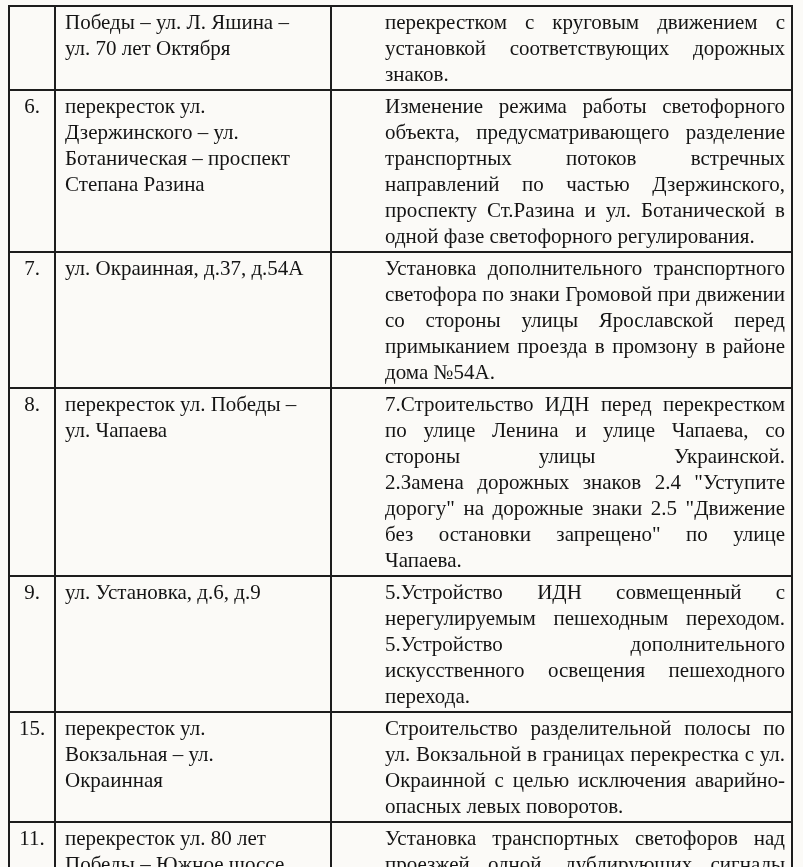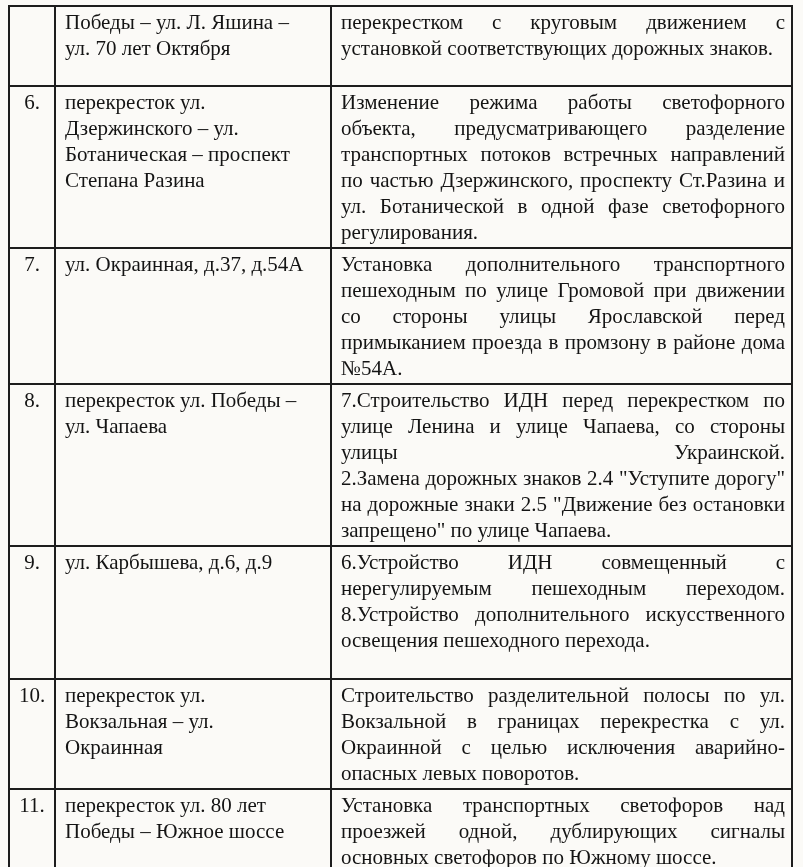--- a/index.html
+++ b/index.html
@@ -38,20 +38,21 @@
   }
   td.c-loc {
     white-space: pre-line;
     padding: 2px 4px 2px 9px;
   }
   td.c-desc {
     padding: 2px 6px 2px 9px;
   }
   .para {
     text-align: justify;
+    margin-left: 44px;
   }
   .para.stretch-last {
     text-align-last: justify;
   }
 </style>
 </head>
 <body>
 
 <div class="page">
   <table class="doc-table">
@@ -76,42 +77,42 @@
 Ботаническая – проспект
 Степана Разина</span></td>
     <td class="c-desc">
             <div class="para">Изменение режима работы светофорного объекта, предусматривающего разделение транспортных потоков встречных направлений по частью Дзержинского, проспекту Ст.Разина и ул. Ботанической в одной фазе светофорного регулирования.</div>
           </td>
   </tr>
         <tr style="height: 131px;">
     <td class="c-num"><span>7.</span></td>
     <td class="c-loc"><span>ул. Окраинная, д.37, д.54А</span></td>
     <td class="c-desc">
-            <div class="para">Установка дополнительного транспортного пешеходным по улице Громовой при движении со стороны улицы Ярославской перед примыканием проезда в промзону в районе дома №54А.</div>
+            <div class="para">Установка дополнительного транспортного светофора по знаки Громовой при движении со стороны улицы Ярославской перед примыканием проезда в промзону в районе дома №54А.</div>
           </td>
   </tr>
         <tr style="height: 152px;">
     <td class="c-num"><span>8.</span></td>
     <td class="c-loc"><span>перекресток ул. Победы –
 ул. Чапаева</span></td>
     <td class="c-desc">
             <div class="para stretch-last">7.Строительство ИДН перед перекрестком по улице Ленина и улице Чапаева, со стороны улицы Украинской.</div>
             <div class="para">2.Замена дорожных знаков 2.4 "Уступите дорогу" на дорожные знаки 2.5 "Движение без остановки запрещено" по улице Чапаева.</div>
           </td>
   </tr>
         <tr style="height: 133px;">
     <td class="c-num"><span>9.</span></td>
-    <td class="c-loc"><span>ул. Карбышева, д.6, д.9</span></td>
+    <td class="c-loc"><span>ул. Установка, д.6, д.9</span></td>
     <td class="c-desc">
-            <div class="para stretch-last">6.Устройство ИДН совмещенный с нерегулируемым пешеходным переходом.</div>
-            <div class="para">8.Устройство дополнительного искусственного освещения пешеходного перехода.</div>
+            <div class="para stretch-last">5.Устройство ИДН совмещенный с нерегулируемым пешеходным переходом.</div>
+            <div class="para">5.Устройство дополнительного искусственного освещения пешеходного перехода.</div>
           </td>
   </tr>
         <tr style="height: 107px;">
-    <td class="c-num"><span>10.</span></td>
+    <td class="c-num"><span>15.</span></td>
     <td class="c-loc"><span>перекресток ул.
 Вокзальная – ул.
 Окраинная</span></td>
     <td class="c-desc">
             <div class="para">Строительство разделительной полосы по ул. Вокзальной в границах перекрестка с ул. Окраинной с целью исключения аварийно-опасных левых поворотов.</div>
           </td>
   </tr>
         <tr style="height: 77px;">
     <td class="c-num"><span>11.</span></td>
     <td class="c-loc"><span>перекресток ул. 80 лет

